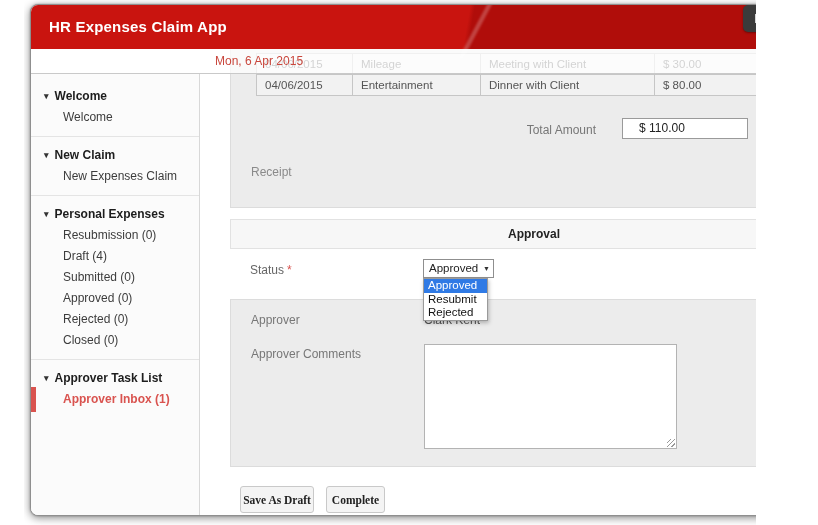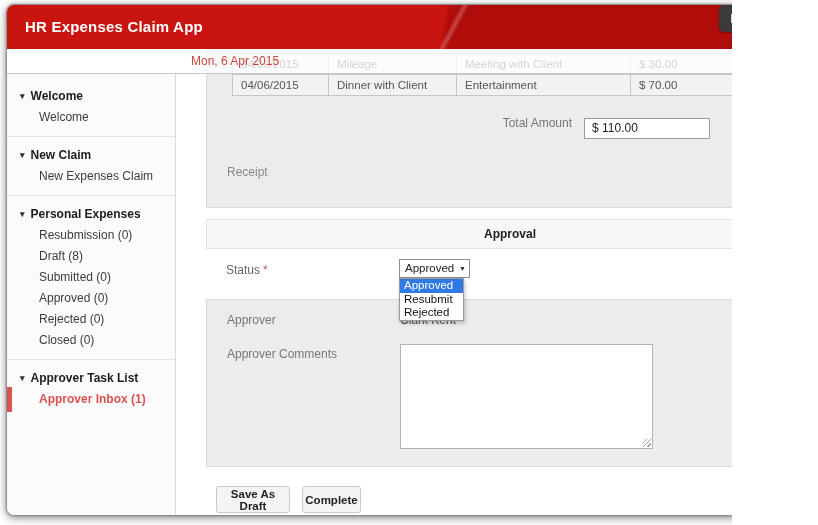--- a/index.html
+++ b/index.html
@@ -1,18 +1,18 @@
 <!DOCTYPE html>
 <html><head>
 <meta charset="utf-8">
 <style>
   * { margin:0; padding:0; box-sizing:border-box; }
   html,body { background:#ffffff; }
   body { font-family:"Liberation Sans", sans-serif; }
-  .stage { position:relative; width:732px; height:525px; overflow:hidden; background:#fff; }
+  .stage { position:relative; width:732px; height:525px; overflow:hidden; background:#fff;margin-left:24px; }
 
   .frame {
     position:absolute; left:6px; top:4px; width:806px; height:512px;
     background:#ffffff; border:1px solid #8f8f8f; border-radius:8px;
     box-shadow:0 2px 8px rgba(0,0,0,0.45), 0 0 2px rgba(0,0,0,0.3);
     overflow:hidden;
   }
 
   
   .header {
@@ -84,27 +84,27 @@
     position:absolute; width:17px; height:14px; left:541px;
     background:#e9e9e9; border:1px solid #b4b4b4; border-radius:2px; cursor:pointer;
   }
   .row-icon::before {
     content:""; position:absolute; left:3px; right:3px; top:3px; height:7px;
     background:repeating-linear-gradient(180deg,#9a9a9a 0 1px, transparent 1px 3px);
   }
   .ri-1 { top:7px; } .ri-2 { top:28px; }
 
   .total-label {
-    position:absolute; left:165px; top:67px; width:200px; text-align:right;
+    position:absolute; left:165px; top:74px; width:200px; text-align:right;
     font-size:12px; color:#777;
   }
   .total-input {
-    position:absolute; left:377px; top:69px; width:126px; height:21px;
+    position:absolute; left:391px; top:69px; width:126px; height:21px;
     background:#fff; border:1px solid #9a9a9a; font-size:12px; color:#222;
-    line-height:19px; padding-left:7px; font-family:"Liberation Sans", sans-serif;
+    line-height:19px; padding-left:16px; font-family:"Liberation Sans", sans-serif;
   }
   .receipt-label { position:absolute; left:20px; top:116px; font-size:12px; color:#8a8a8a; }
 
   .approval-bar {
     position:absolute; left:199px; top:214px; width:588px; height:30px;
     background:#f7f7f7; border:1px solid #e2e2e2; line-height:28px;
     padding-left:20px; font-size:12px; font-weight:bold; color:#222; z-index:1;text-align:center;
   }
 
   .status-label { position:absolute; left:219px; top:258px; font-size:12px; color:#666; z-index:1; }
@@ -135,21 +135,21 @@
   .resize-handle {
     position:absolute; left:436px; top:139px; width:8px; height:8px; pointer-events:none;
     background:repeating-linear-gradient(315deg, transparent 0 2px, #999 2px 3px);
   }
 
   .btn {
     position:absolute; top:481px; height:27px; background:#f4f4f4;
     border:1px solid #c9c9c9; border-radius:3px; font-size:11.5px; font-weight:bold;
     color:#222; text-align:center; cursor:pointer; z-index:1;
     display:flex; align-items:center; justify-content:center;
-    font-family:Liberation Sans, sans-serif;
+    font-family:Liberation Serif, serif;
   }
   .btn-save { left:209px; width:74px; }
   .btn-complete { left:295px; width:59px; }
 </style>
 </head>
 <body>
 
 <div class="stage">
   <div class="frame">
 
@@ -177,21 +177,21 @@
         <li class="sep"></li>
         <li class="sec-header">
           <span class="tri">▾</span><span>New Claim</span>
         </li>
         <li class="sub">New Expenses Claim</li>
         <li class="sep"></li>
         <li class="sec-header">
           <span class="tri">▾</span><span>Personal Expenses</span>
         </li>
         <li class="sub">Resubmission (0)</li>
-        <li class="sub">Draft (8)</li>
+        <li class="sub">Draft (4)</li>
         <li class="sub">Submitted (0)</li>
         <li class="sub">Approved (0)</li>
         <li class="sub">Rejected (0)</li>
         <li class="sub">Closed (0)</li>
         <li class="sep"></li>
         <li class="sec-header">
           <span class="tri">▾</span><span>Approver Task List</span>
         </li>
         <li class="sub active">
           <span class="active-bar"></span>
@@ -200,23 +200,23 @@
       </ul>
     </div>
 
     <div class="panel panel1">
       <div class="exp-table">
         <div class="cell">04/06/2015</div>
         <div class="cell">Mileage</div>
         <div class="cell">Meeting with Client</div>
         <div class="cell">$ 30.00</div>
         <div class="cell">04/06/2015</div>
+        <div class="cell">Entertainment</div>
         <div class="cell">Dinner with Client</div>
-        <div class="cell">Entertainment</div>
-        <div class="cell">$ 70.00</div>
+        <div class="cell">$ 80.00</div>
       </div>
       <div class="row-icon ri-1"></div>
       <div class="row-icon ri-2"></div>
       <div class="total-label">Total Amount</div>
       <div class="total-input">$ 110.00</div>
       <div class="receipt-label">Receipt</div>
     </div>
 
     <div class="approval-bar">Approval</div>
 

